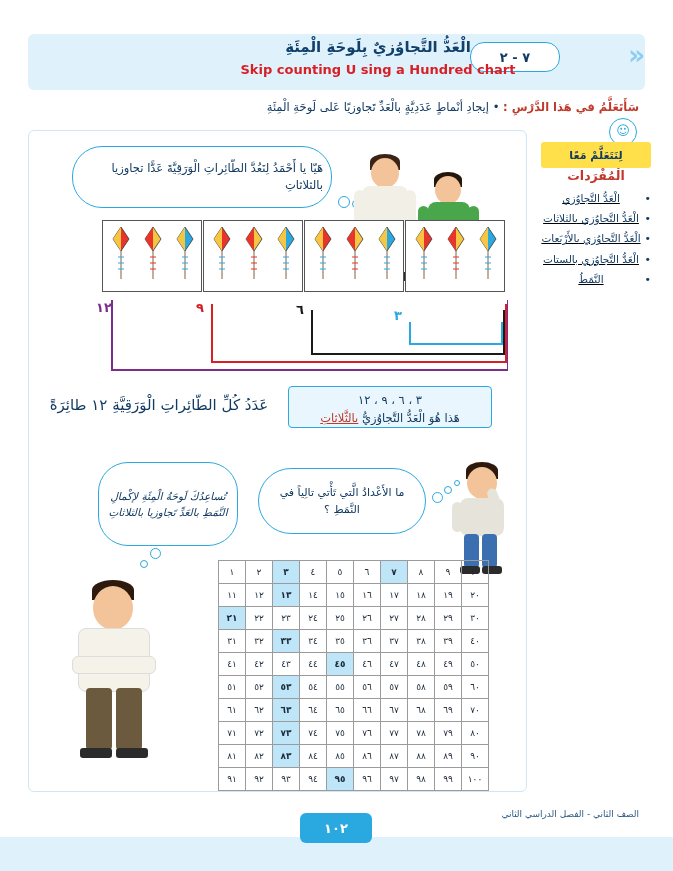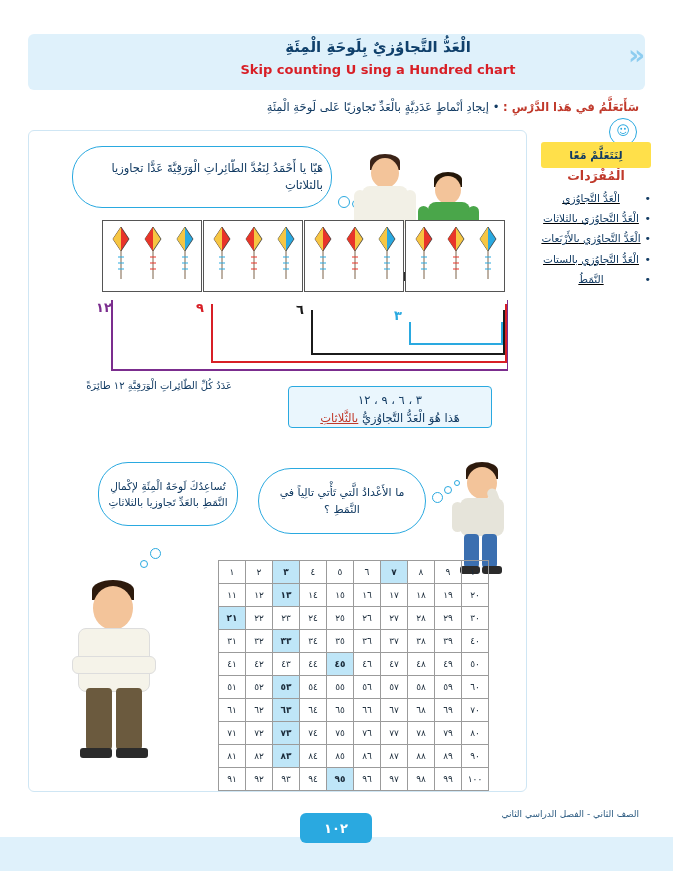--- a/index.html
+++ b/index.html
@@ -101,42 +101,43 @@
 
   
   .resultbox{
     position:absolute;left:288px;top:386px;width:204px;height:42px;
     border:1.5px solid #2aa9e0;border-radius:4px;background:#eaf6fd;
     text-align:center;direction:rtl;font-size:11.5px;color:#123b63;
     padding-top:4px;box-sizing:border-box;line-height:1.6;
   }
   .resultbox .ul{text-decoration:underline;color:#c0392b;}
   .result-text{
-    position:absolute;left:40px;top:380px;width:238px;text-align:center;
-    font-size:10px;color:#123b63;direction:rtl;
+    position:absolute;left:40px;top:396px;width:238px;text-align:center;
+    font-size:15px;color:#123b63;direction:rtl;
   }
 
   
   .bubble2{
     position:absolute;left:258px;top:468px;width:168px;height:66px;
     border:1.5px solid #2aa9e0;border-radius:34px;background:#fff;
     display:flex;align-items:center;justify-content:center;text-align:center;
     font-size:11px;color:#123b63;direction:rtl;line-height:1.55;padding:12px 8px;
     box-sizing:border-box;
   }
   .bd3{left:432px;top:492px;width:9px;height:9px;}
   .bd4{left:444px;top:486px;width:6px;height:6px;}
   .bd5{left:454px;top:480px;width:4px;height:4px;}
 
   .bubble3{
-    position:absolute;left:98px;top:462px;width:140px;height:64px;
+    position:absolute;left:98px;top:462px;width:140px;height:84px;
     border:1.5px solid #2aa9e0;border-radius:30px;background:#fff;
     display:flex;align-items:center;justify-content:center;text-align:center;
     font-size:10.5px;color:#123b63;direction:rtl;line-height:1.55;padding:0 8px;
     box-sizing:border-box;
+    font-style:italic;
   }
   .bd6{left:150px;top:548px;width:9px;height:9px;}
   .bd7{left:140px;top:560px;width:6px;height:6px;}
 
   
   table.hundred{
     position:absolute;left:218px;top:560px;border-collapse:collapse;
   }
   table.hundred td{
     width:24px;height:20px;border:1px solid #9b9b9b;
@@ -169,20 +170,21 @@
 
   .kite-svg{position:absolute;}
 </style>
 </head>
 <body>
 
 <div class="page">
 
   <div class="header-band"></div>
   <div class="chev">«</div>
+  <div class="lesson-no">٧ - ٢</div>
   <div class="title-ar">الْعَدُّ التَّجاوُزيٌ بِلَوحَةِ الْمِئَةِ</div>
   <div class="title-en">Skip counting U sing  a Hundred chart</div>
 
   <div class="objective">
     <span style="color:#c0392b;font-weight:bold;">سَأَتَعَلَّمُ في هَذا الدَّرْسِ :</span>
     <span>•  إيجادِ أنْماطٍ عَدَدِيَّةٍ بالْعَدِّ تَجاوزيًا عَلى لَوحَةِ الْمِئَةِ</span>
   </div>
 
   <div class="side-face">☺</div>
   <div class="side">

